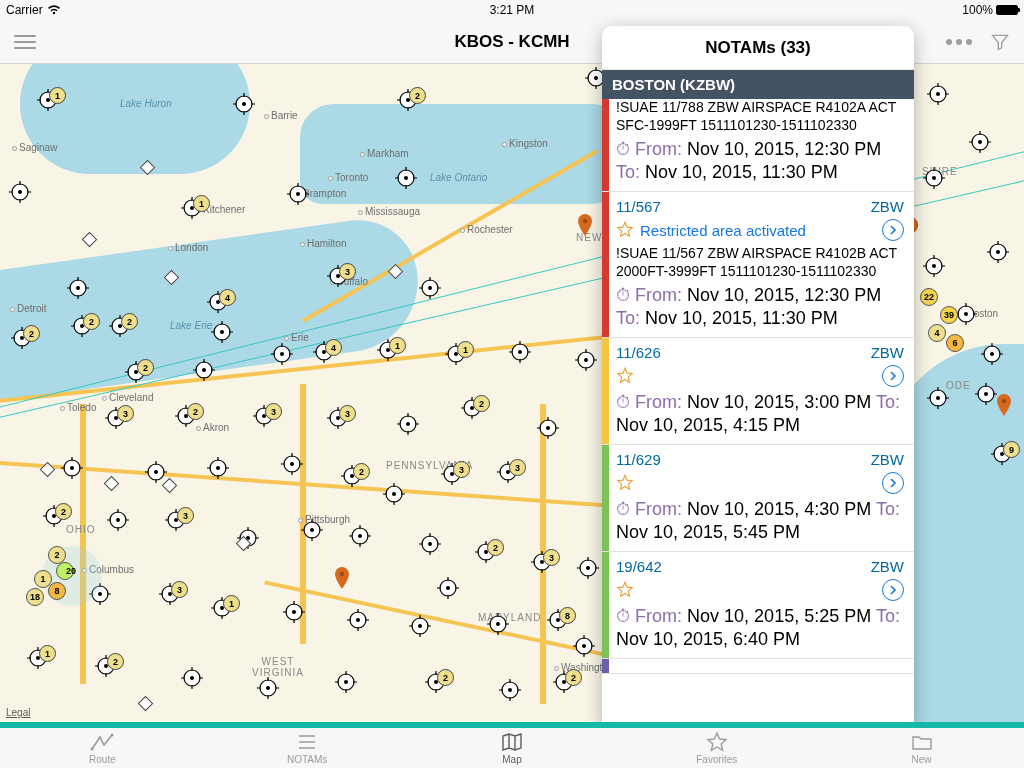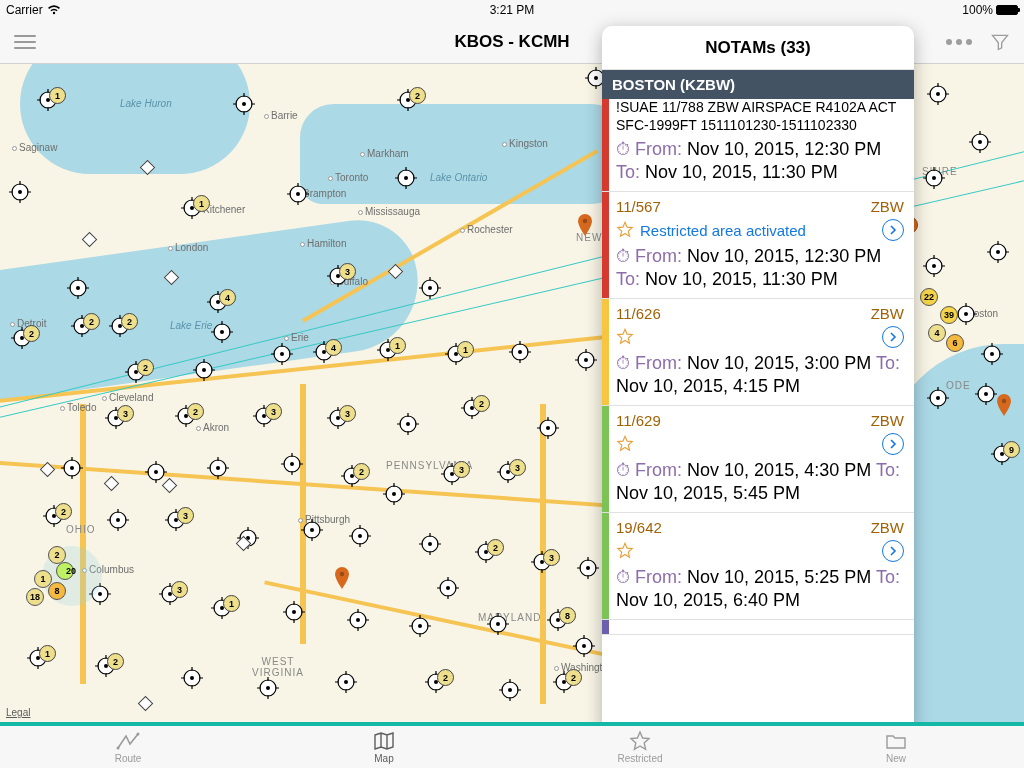--- a/index.html
+++ b/index.html
@@ -50,36 +50,36 @@
 .pin { position:absolute; width:14px; height:22px; }
 
 
 .popover { position:absolute; top:26px; left:602px; width:312px; bottom:36px; background:#fff; border-radius:10px; box-shadow:0 4px 18px rgba(0,0,0,.28); z-index:60; overflow:hidden; display:flex; flex-direction:column; }
 .pop-head { height:44px; display:flex; align-items:center; justify-content:center; font-size:17px; font-weight:600; border-bottom:1px solid #e3e3e3; flex-shrink:0; }
 .section-head { background:#445363; color:#fff; font-weight:600; padding:6px 10px; font-size:15px; flex-shrink:0; }
 .notam-list { flex:1; overflow-y:auto; }
 .notam { border-bottom:1px solid #e1e1e1; position:relative; padding:6px 10px 8px 14px; }
 .stripe { position:absolute; left:0; top:0; bottom:0; width:7px; }
 .s-red { background:#d63a2e; } .s-yellow { background:#f6c640; } .s-green { background:#7bc354; } .s-purple { background:#6b5fae; }
-.n-head { display:flex; justify-content:space-between; font-size:15px; color:#a16207; margin-bottom:4px;text-align:right; }
+.n-head { display:flex; justify-content:space-between; font-size:15px; color:#0369a1; margin-bottom:4px;text-align:right; }
 .n-row2 { display:flex; align-items:center; gap:6px; margin-bottom:4px; }
 .n-link { color:#1378e0; font-size:15px; }
 .n-star { width:18px; height:18px; color:#e8a13a; flex-shrink:0; }
 .n-arrow { width:22px; height:22px; border:1.5px solid #1378e0; border-radius:50%; display:flex; align-items:center; justify-content:center; margin-left:auto; flex-shrink:0; }
 .n-arrow svg { width:10px; height:10px; color:#1378e0; }
 .n-body { font-size:14px; color:#000; line-height:1.25; margin-bottom:4px; }
 .n-time { font-size:18px; line-height:1.25; }
 .n-time .clock { color:#8d6caa; }
 .n-time .from { color:#8d6caa; }
 .n-time .to { color:#8d6caa; }
 .n-time .val { color:#000; }
 .first-notam { padding-top:0; }
 
 
-.tabbar { position:absolute; bottom:0; left:0; right:0; height:46px; background:#f7f7f7; border-top:4px solid #14b8a6; display:flex; z-index:70; }
+.tabbar { position:absolute; bottom:0; left:0; right:0; height:46px; background:#f7f7f7; border-top:6px solid #14b8a6; display:flex; z-index:70; }
 .tab { flex:1; display:flex; flex-direction:column; align-items:center; justify-content:center; gap:1px; color:#9b9b9b; font-size:10px; }
 .tab.active { color:#5d5d5d; }
 .tab-icon { width:24px; height:22px; }
 </style>
 </head>
 <body>
 
 <div class="status-bar">
   <div class="status-left">
     <span>Carrier</span>
@@ -136,21 +136,21 @@
 
   <span class="state-label" style="top:460px;left:66px">OHIO</span>
   <span class="state-label" style="top:396px;left:386px">PENNSYLVANIA</span>
   <span class="state-label" style="top:592px;left:238px;text-align:center;width:80px">WEST VIRGINIA</span>
   <span class="state-label" style="top:548px;left:478px">MARYLAND</span>
   <span class="state-label" style="top:168px;left:576px">NEW</span>
   <span class="state-label" style="top:102px;left:922px">SHIRE</span>
   <span class="state-label" style="top:316px;left:946px">ODE</span>
 
   <div id="cities">
-      <span class="city-label" style="left: 10px; top: 254px;"><span class="city-dot"></span>Detroit</span>
+      <span class="city-label" style="left: 10px; top: 239px;"><span class="city-dot"></span>Detroit</span>
       <span class="city-label" style="left: 60px; top: 338px;"><span class="city-dot"></span>Toledo</span>
       <span class="city-label" style="left: 102px; top: 328px;"><span class="city-dot"></span>Cleveland</span>
       <span class="city-label" style="left: 196px; top: 358px;"><span class="city-dot"></span>Akron</span>
       <span class="city-label" style="left: 298px; top: 450px;"><span class="city-dot"></span>Pittsburgh</span>
       <span class="city-label" style="left: 82px; top: 500px;"><span class="city-dot"></span>Columbus</span>
       <span class="city-label" style="left: 284px; top: 268px;"><span class="city-dot"></span>Erie</span>
       <span class="city-label" style="left: 330px; top: 212px;"><span class="city-dot"></span>Buffalo</span>
       <span class="city-label" style="left: 300px; top: 174px;"><span class="city-dot"></span>Hamilton</span>
       <span class="city-label" style="left: 358px; top: 142px;"><span class="city-dot"></span>Mississauga</span>
       <span class="city-label" style="left: 328px; top: 108px;"><span class="city-dot"></span>Toronto</span>
@@ -617,20 +617,21 @@
      <svg class="n-star" viewBox="0 0 20 20">
             <path d="M10 1.5l2.3 5.3 5.7.5-4.3 3.9 1.3 5.7L10 13.8l-5 3.1 1.3-5.7L2 7.3l5.7-.5L10 1.5z" fill="none" stroke="currentColor" stroke-width="1.3"></path>
           </svg>
      <span class="n-link">Restricted area activated</span>
      <div class="n-arrow">
             <svg viewBox="0 0 10 10">
               <path d="M3 1l4 4-4 4" fill="none" stroke="currentColor" stroke-width="1.6"></path>
             </svg>
           </div>
    </div>
+   <div class="n-body">!SUAE 11/567 ZBW AIRSPACE R4102B ACT 2000FT-3999FT 1511101230-1511102330</div>
    <div class="n-time"><span class="clock">⏱</span> <span class="from">From:</span> <span class="val">Nov 10, 2015, 12:30 PM</span> <span class="to">To:</span> <span class="val">Nov 10, 2015, 11:30 PM</span></div>
       </div>
       <div class="notam">
         <div class="stripe s-yellow"></div>
    <div class="n-head">
           <span>11/626</span>
           <span>ZBW</span>
         </div>
    <div class="n-row2">
      <svg class="n-star" viewBox="0 0 20 20">
@@ -691,32 +692,38 @@
 </div>
 
 <div class="tabbar">
   <div class="tab">
     <svg class="tab-icon" viewBox="0 0 24 22">
         <path d="M2 18 L10 6 L14 14 L22 4" fill="none" stroke="currentColor" stroke-width="1.6"></path>
         <circle cx="2" cy="18" r="1.5" fill="currentColor"></circle>
         <circle cx="22" cy="4" r="1.5" fill="currentColor"></circle>
       </svg>
     <span>Route</span>
+  </div>
+  <div class="tab">
+    <svg class="tab-icon" viewBox="0 0 24 22">
+        <path d="M4 5h16M4 11h16M4 17h16" stroke="currentColor" stroke-width="1.6"></path>
+      </svg>
+    <span>NOTAMs</span>
   </div>
   <div class="tab active">
     <svg class="tab-icon" viewBox="0 0 24 22">
         <path d="M3 5l6-2 6 2 6-2v14l-6 2-6-2-6 2V5z M9 3v14 M15 5v14" fill="none" stroke="currentColor" stroke-width="1.4"></path>
       </svg>
     <span>Map</span>
   </div>
   <div class="tab">
     <svg class="tab-icon" viewBox="0 0 24 22">
         <path d="M12 2l2.6 6 6.4.6-4.8 4.4 1.4 6.4L12 16l-5.6 3.4 1.4-6.4L3 8.6 9.4 8 12 2z" fill="none" stroke="currentColor" stroke-width="1.4"></path>
       </svg>
-    <span>Restricted</span>
+    <span>Favorites</span>
   </div>
   <div class="tab">
     <svg class="tab-icon" viewBox="0 0 24 22">
         <path d="M3 6h6l2 2h10v10H3V6z" fill="none" stroke="currentColor" stroke-width="1.4"></path>
       </svg>
     <span>New</span>
   </div>
 </div>
 
 </body></html>

